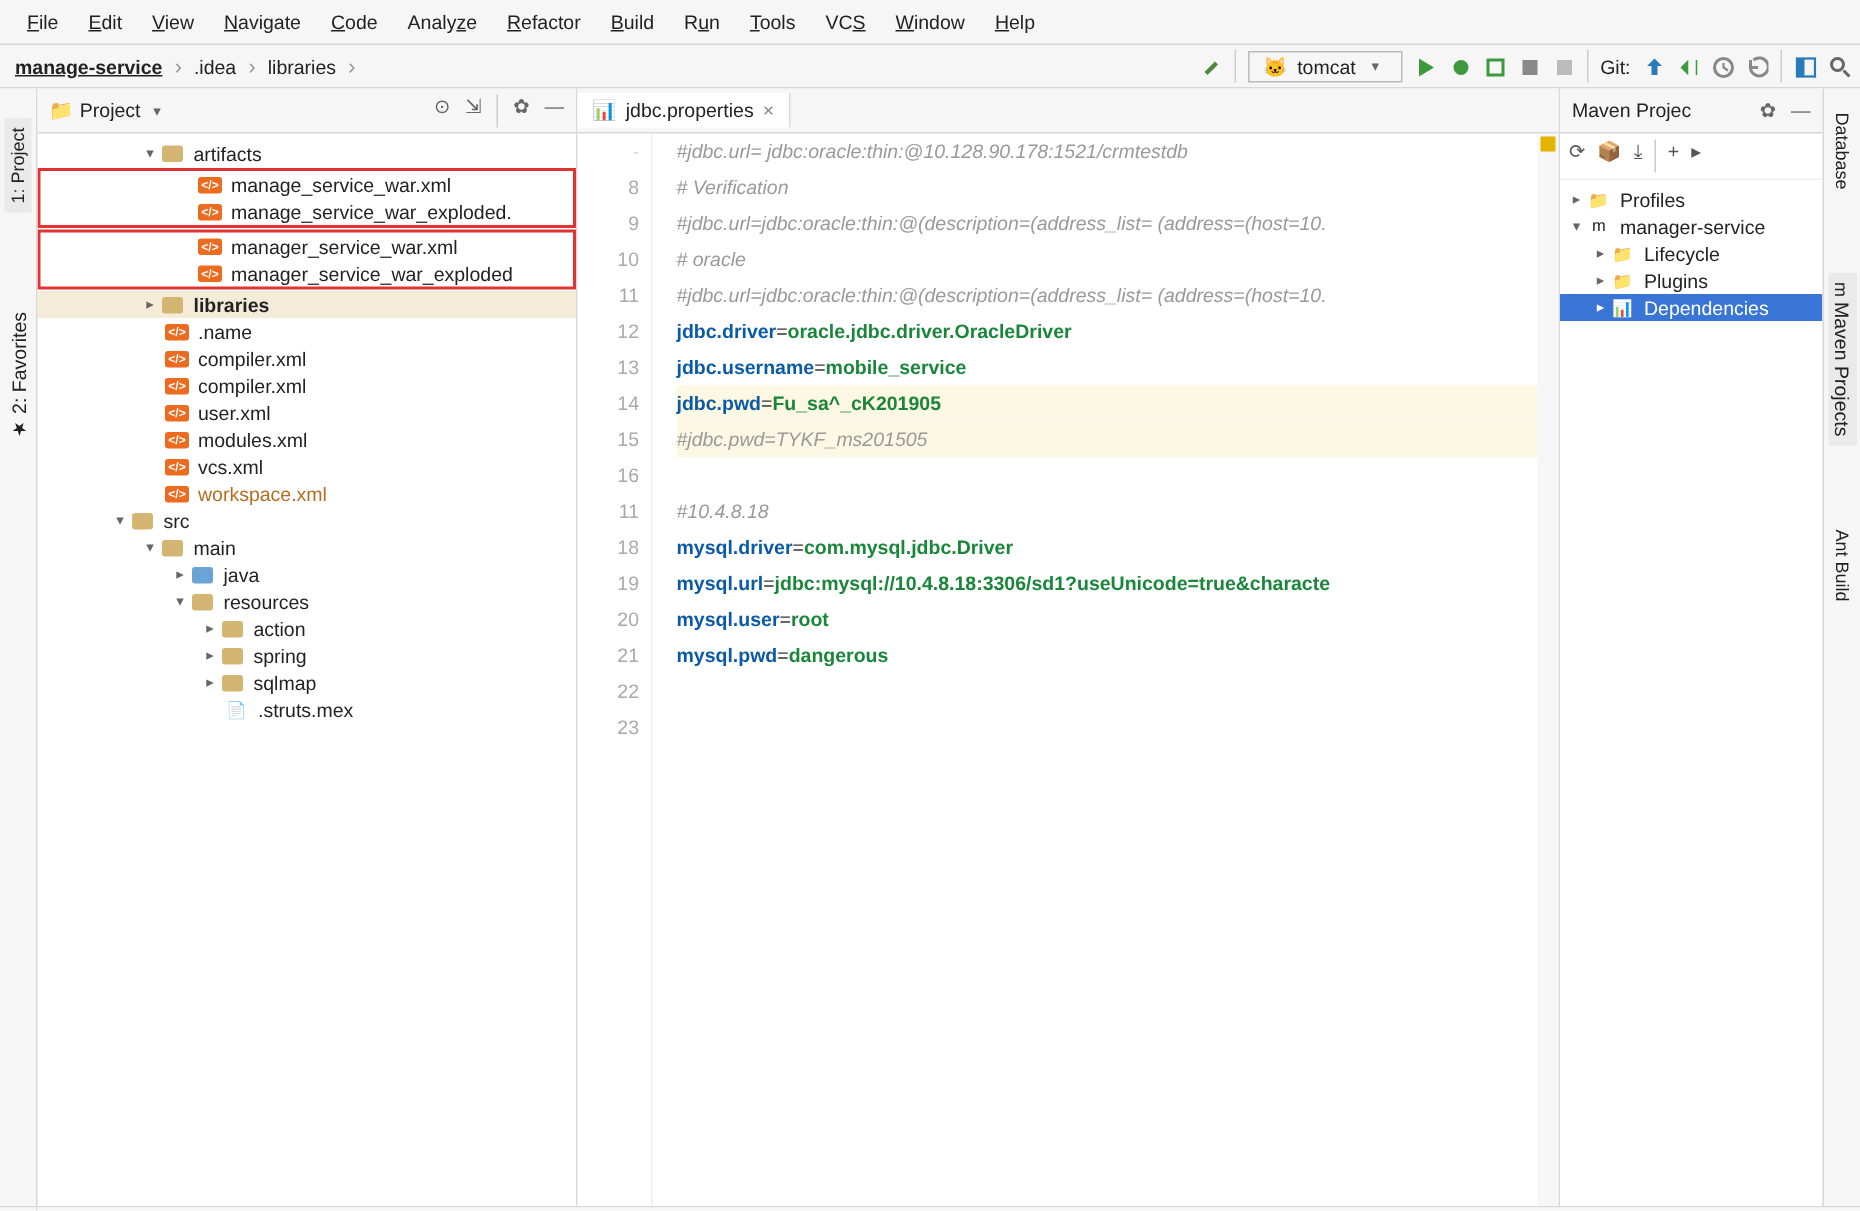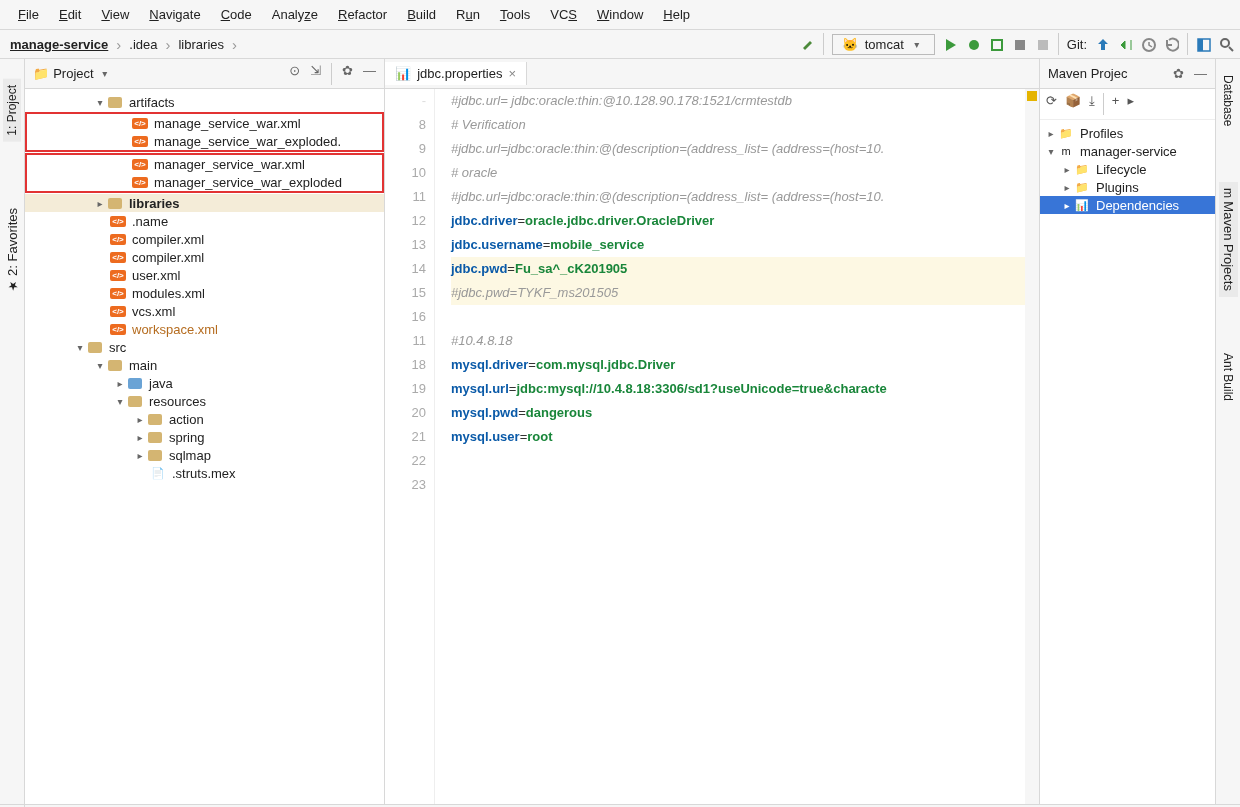--- a/index.html
+++ b/index.html
@@ -346,22 +346,22 @@
         <div class="c-comment"># oracle</div>
         <div class="c-comment">#jdbc.url=jdbc:oracle:thin:@(description=(address_list= (address=(host=10.</div>
         <div><span class="c-key">jdbc.driver</span><span class="c-eq">=</span><span class="c-val">oracle.jdbc.driver.OracleDriver</span></div>
         <div><span class="c-key">jdbc.username</span><span class="c-eq">=</span><span class="c-val">mobile_service</span></div>
         <div class="line-hl"><span class="c-key">jdbc.pwd</span><span class="c-eq">=</span><span class="c-val">Fu_sa^_cK201905</span></div>
         <div class="c-comment line-hl">#jdbc.pwd=TYKF_ms201505</div>
         <div></div>
         <div class="c-comment">#10.4.8.18</div>
         <div><span class="c-key">mysql.driver</span><span class="c-eq">=</span><span class="c-val">com.mysql.jdbc.Driver</span></div>
         <div><span class="c-key">mysql.url</span><span class="c-eq">=</span><span class="c-val">jdbc:mysql://10.4.8.18:3306/sd1?useUnicode=true&amp;characte</span></div>
+        <div><span class="c-key">mysql.user</span><span class="c-eq">=</span><span class="c-val">root</span></div>
         <div><span class="c-key">mysql.pwd</span><span class="c-eq">=</span><span class="c-val">dangerous</span></div>
-        <div><span class="c-key">mysql.user</span><span class="c-eq">=</span><span class="c-val">root</span></div>
       </div>
       <div style="width:14px;background:#f6f6f6;">
         <div style="width:10px;height:10px;background:#e5b400;margin:2px auto;"></div>
       </div>
     </div>
   </div>
 
   <div class="panel maven">
     <div class="panel-head">
       <div class="title">

